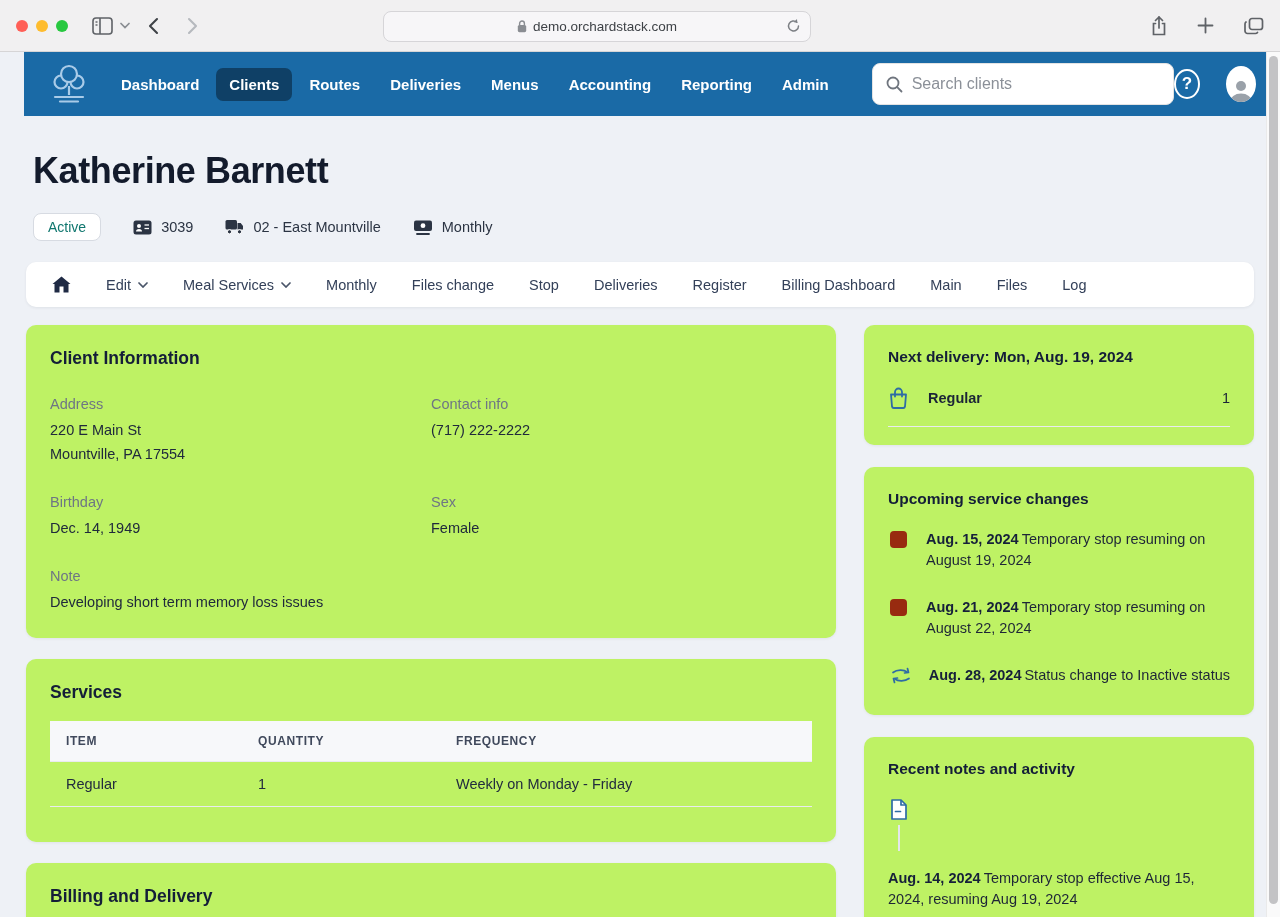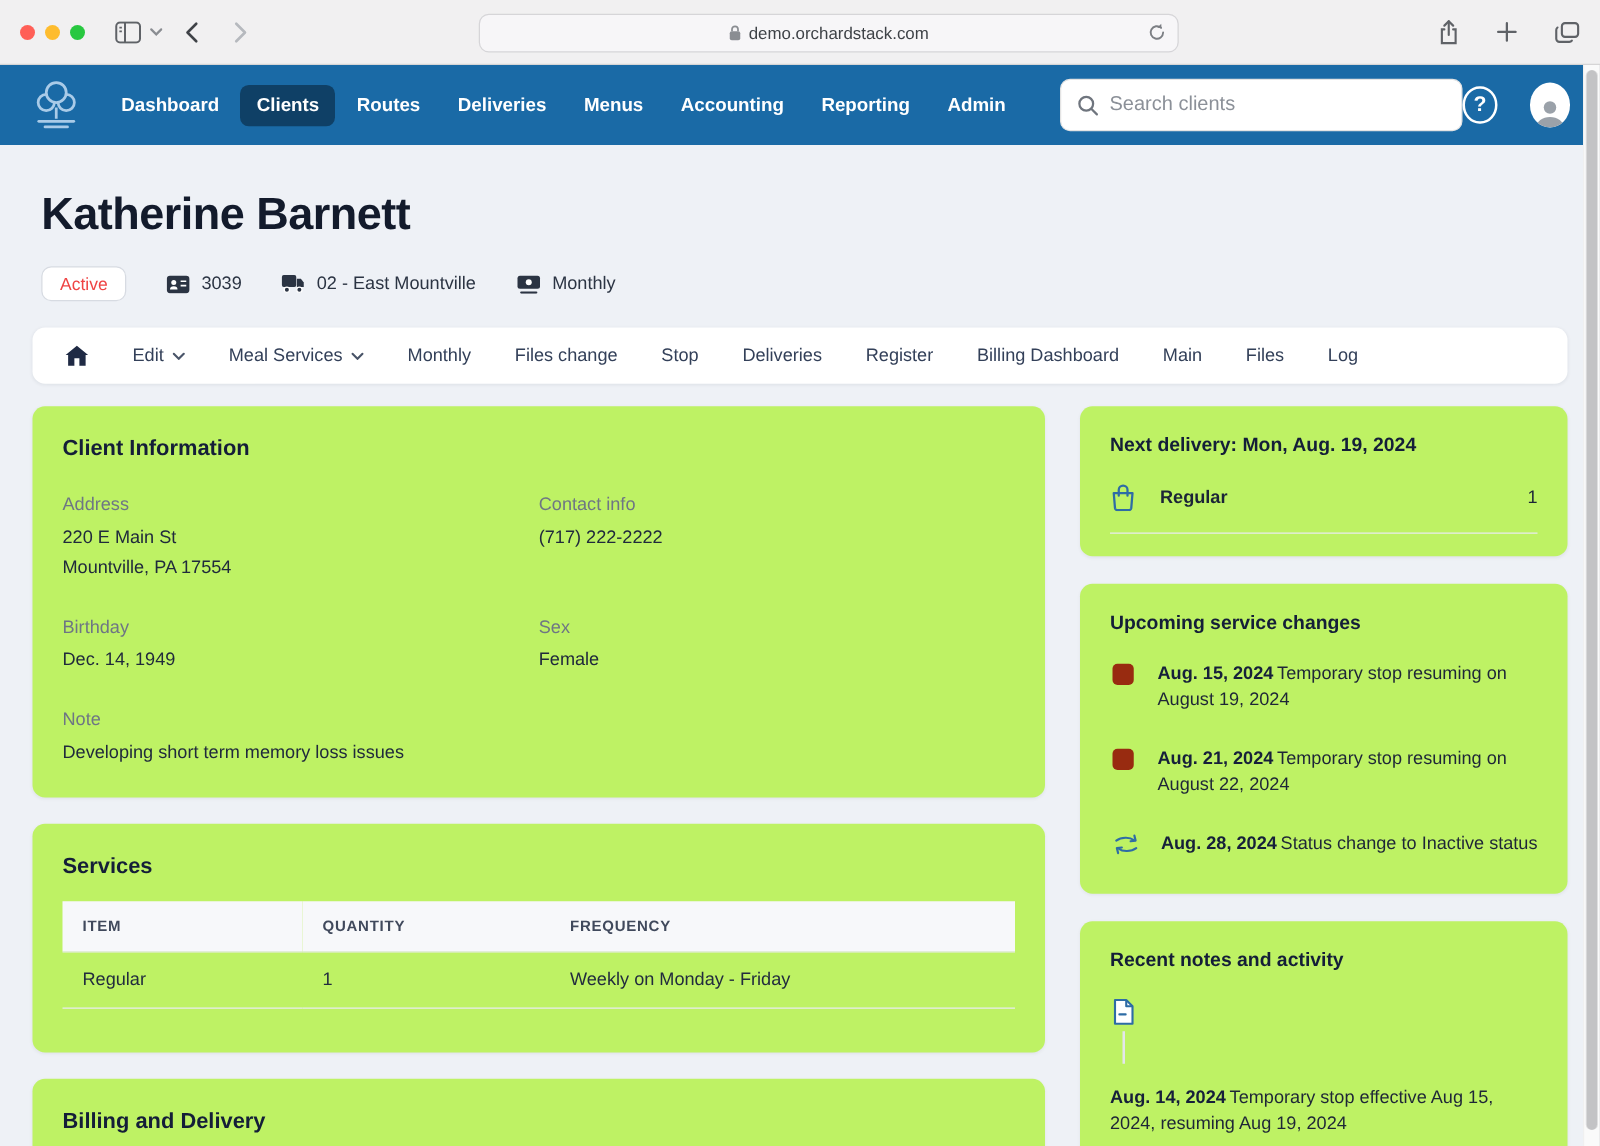--- a/index.html
+++ b/index.html
@@ -16,31 +16,31 @@
     display:flex; align-items:center; padding:0 16px; position:relative;
   }
   .lights{ display:flex; gap:8px; }
   .light{ width:12px; height:12px; border-radius:50%; }
   .light.red{ background:#ff5f57; } .light.yellow{ background:#febc2e; } .light.green{ background:#28c840; }
   .chrome-group{ display:flex; align-items:center; }
   .sidebar-group{ margin-left:24px; gap:7px; }
   .nav-arrows{ margin-left:18px; gap:28px; }
   .chrome-ic{ display:flex; align-items:center; justify-content:center; }
   .urlbar{
-    position:absolute; left:383px; top:11px; width:560px; height:31px;
+    position:absolute; left:383px; top:11px; width:428px; height:31px;
     background:#f7f6f8; border:1px solid #d6d5d8; border-radius:8px;
     display:flex; align-items:center; justify-content:center; gap:6px;
     font-size:13.5px; color:#3e4247;
   }
   .urlbar .reload{ position:absolute; right:9px; top:6px; }
   .chrome-right{ margin-left:auto; gap:30px; }
 
   
   .appnav{
-    height:64px; background:#1a6aa6; display:flex; align-items:center; padding:0 24px;
+    height:64px; background:#1a6aa6; display:flex; align-items:center; padding:0 24px;margin-left:24px;
   }
   .logo{ width:42px; height:44px; }
   .nav-links{ display:flex; align-items:center; margin-left:18px; gap:4px; }
   .nav-link{
     color:#ffffff; font-size:15px; font-weight:700; padding:8px 13px;
     border-radius:7px; cursor:pointer; white-space:nowrap;
   }
   .nav-link.active{ background:#0f4066; }
   .searchbox{
     margin-left:30px; width:356px; height:42px; background:#ffffff;
@@ -63,21 +63,21 @@
   }
 
   
   .content{ padding:0 26px; }
   .page-title{
     margin:34px 0 0 7px; font-size:36px; font-weight:800; letter-spacing:-0.4px; color:#131b2c;
   }
   .badges{ display:flex; align-items:center; gap:32px; margin:21px 0 0 7px; }
   .status-pill{
     border:1px solid #d7dbe2; background:#fff; border-radius:8px; padding:5px 14px;
-    font-size:14px; color:#ef4444; cursor:pointer;
+    font-size:14px; color:#0f766e; cursor:pointer;
   }
   .badge{ display:flex; align-items:center; gap:9px; font-size:14.5px; color:#2b3443; }
 
   .action-bar{
     margin-top:21px; background:#fff; border-radius:10px; height:45px;
     display:flex; align-items:center; padding:0 26px; gap:35px;
     box-shadow:0 1px 3px rgba(16,24,40,.07); font-size:14.5px; color:#334059;
   }
   .action-item{ display:flex; align-items:center; gap:7px; cursor:pointer; white-space:nowrap; }
 

